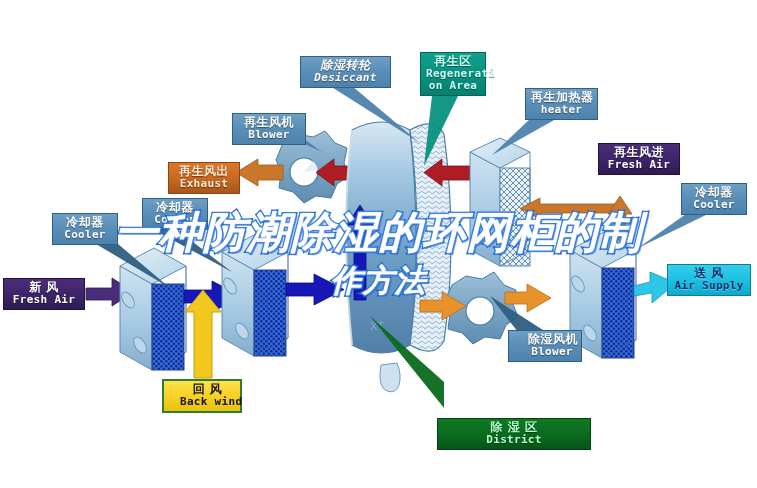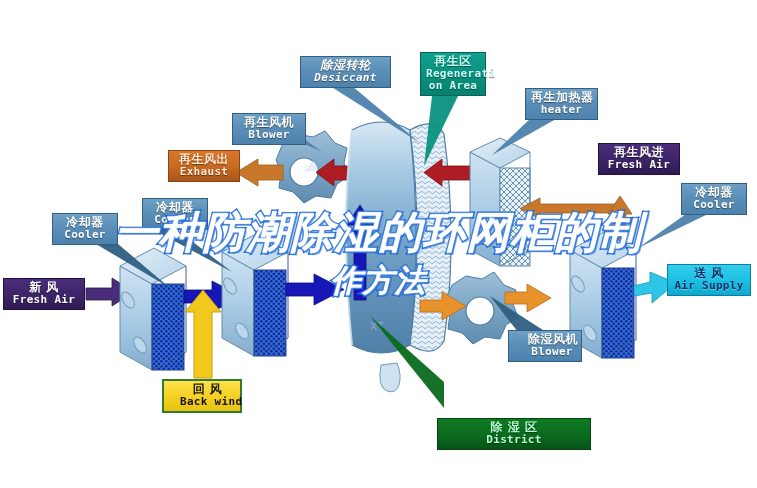--- a/index.html
+++ b/index.html
@@ -41,20 +41,21 @@
     border:1px solid #2f5f82;
     color:#ffffff;
     text-shadow:0 1px 1px rgba(0,0,0,.45);
   }
   
   .lbl-orange{
     background:linear-gradient(180deg,#d9782c 0%,#c96a22 50%,#a9551a 100%);
     border:1px solid #8c4514;
     color:#ffe9d2;
     text-shadow:0 1px 1px rgba(0,0,0,.5);
+    margin-top:12px;
   }
   
   .lbl-teal{
     background:linear-gradient(180deg,#10a08d 0%,#0a9180 50%,#07806f 100%);
     border:1px solid #05635a;
     color:#c9fff4;
     text-shadow:0 1px 1px rgba(0,0,0,.45);
   }
   
   .lbl-purple{

